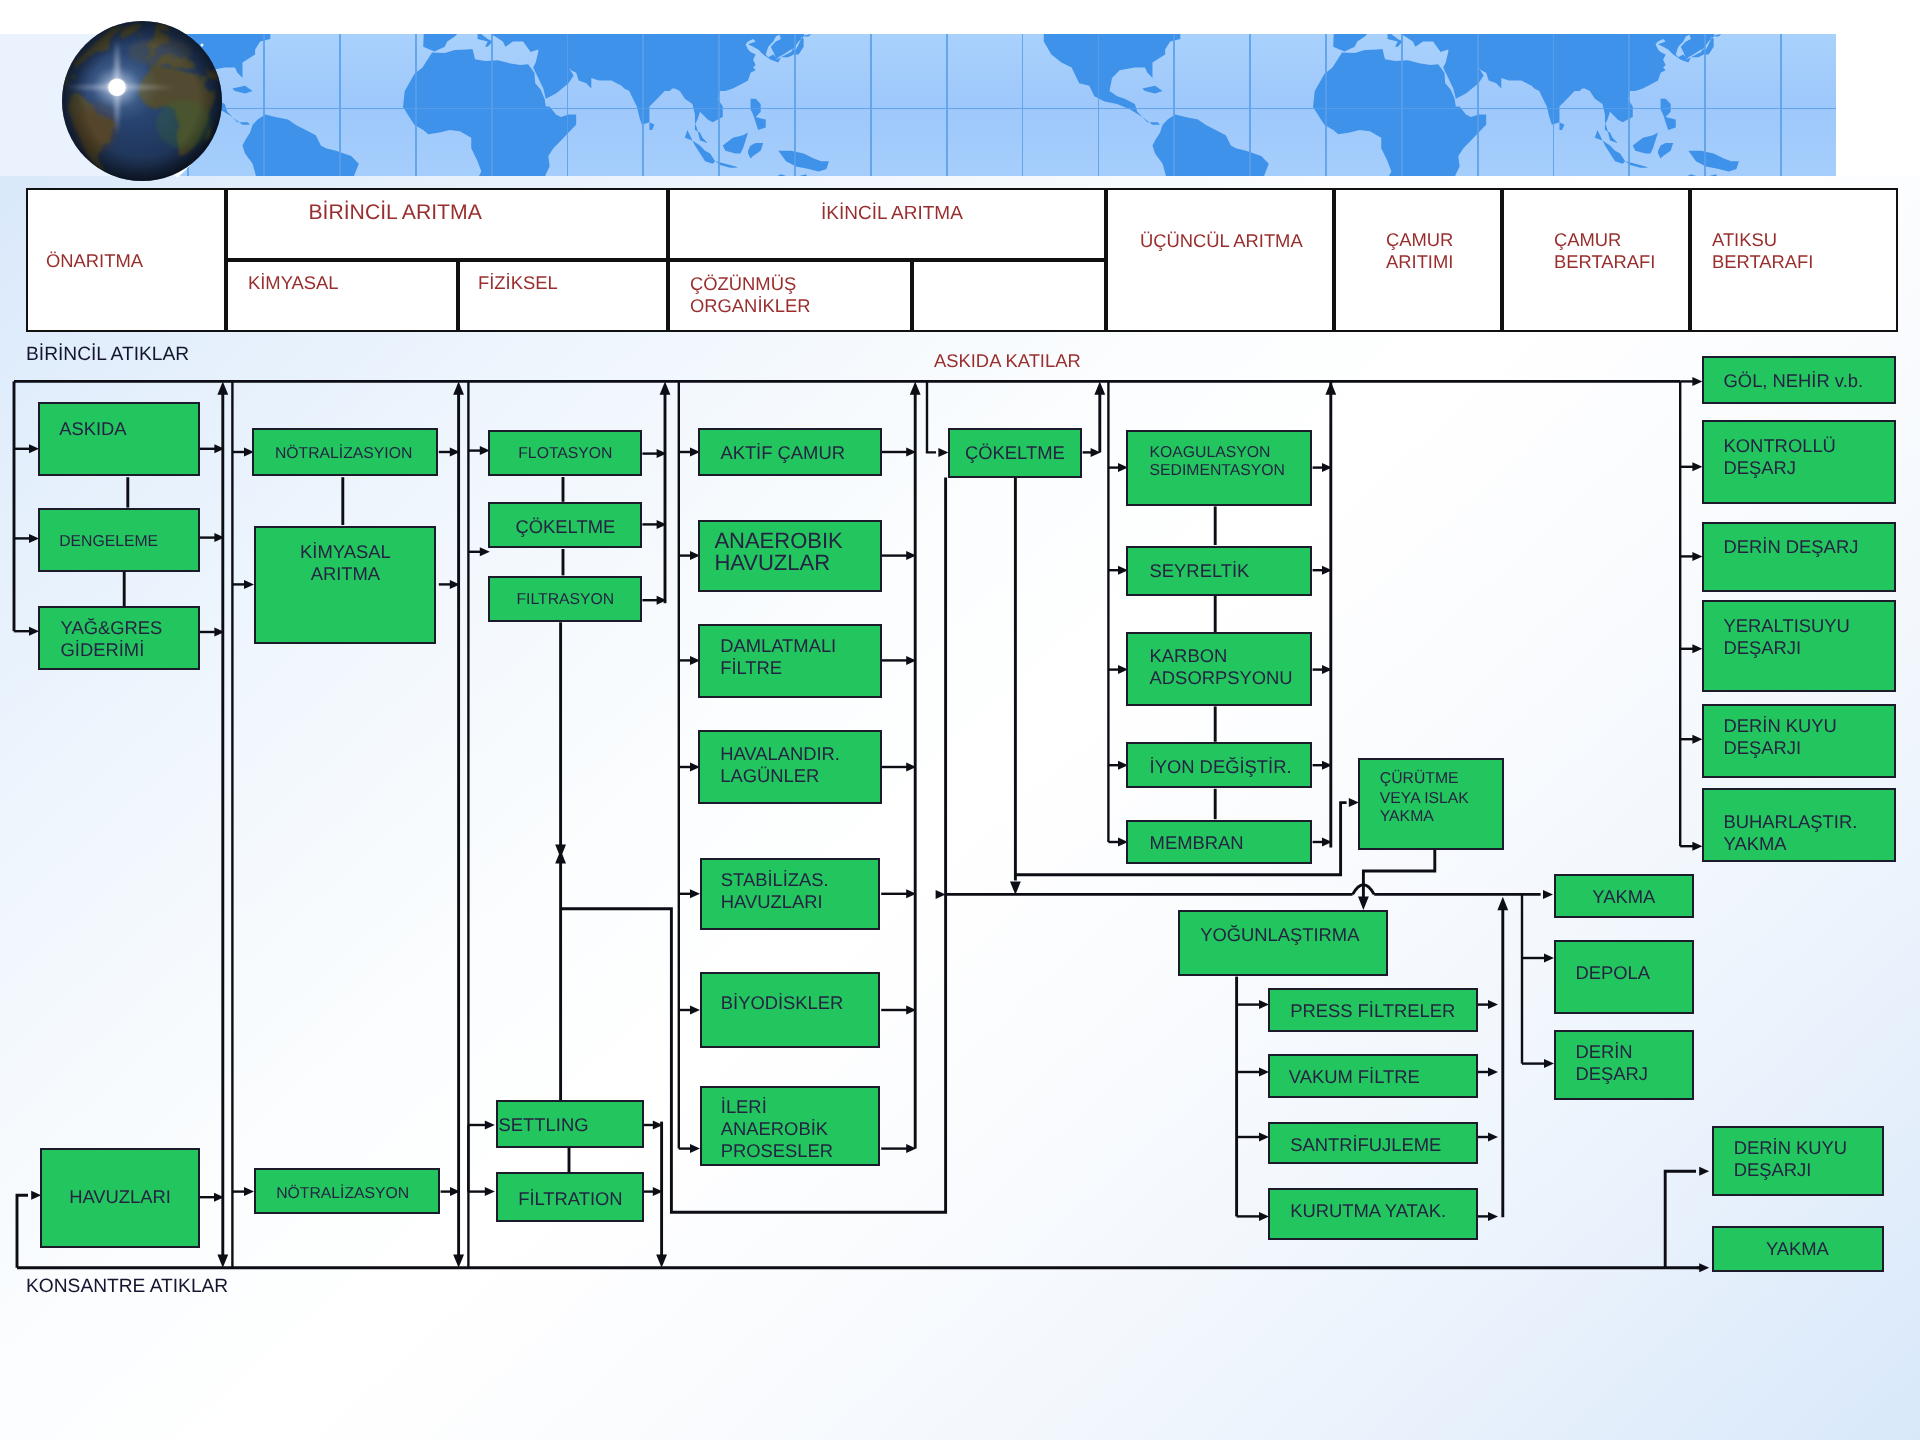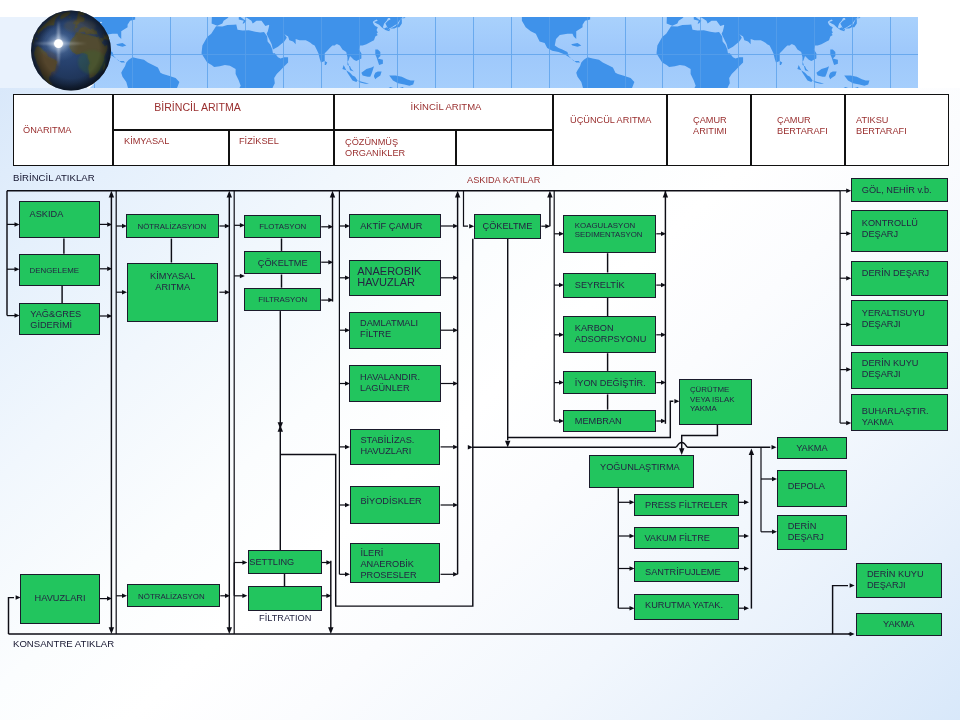--- a/index.html
+++ b/index.html
@@ -487,18 +487,18 @@
     <div class="dbox" style="left:20.2px;top:574px;width:79.7px;height:49.6px">
         <span style="left:0;width:100%;text-align:center;top:24px;transform:translateY(-50%);font-size:9.2px;line-height:11.13px;">HAVUZLARI</span>
       </div>
     <div class="dbox" style="left:126.8px;top:584.3px;width:93.5px;height:23px">
         <span style="left:10.3px;top:11.5px;transform:translateY(-50%);font-size:7.88px;line-height:9.53px;">NÖTRALİZASYON</span>
       </div>
     <div class="dbox" style="left:248.3px;top:550.4px;width:73.8px;height:24.1px">
         <span style="left:0;width:100%;text-align:left;top:12px;transform:translateY(-50%);font-size:9.2px;line-height:11.13px;">SETTLING</span>
       </div>
     <div class="dbox" style="left:248.3px;top:586.4px;width:73.8px;height:24.4px">
-        <span style="left:0;width:100%;text-align:center;top:12.2px;transform:translateY(-50%);font-size:9.2px;line-height:11.13px;margin-top:19px;">FİLTRATION</span>
+        <span style="left:0;width:100%;text-align:center;top:12.2px;transform:translateY(-50%);font-size:9.2px;line-height:11.13px;">FİLTRATION</span>
       </div>
   </div>
   <div class="dlabel" style="left:13px;top:171.5px">BİRİNCİL ATIKLAR</div>
   <div class="dlabel" style="left:13px;top:638px">KONSANTRE ATIKLAR</div>
 </div>
 
 </body></html>

